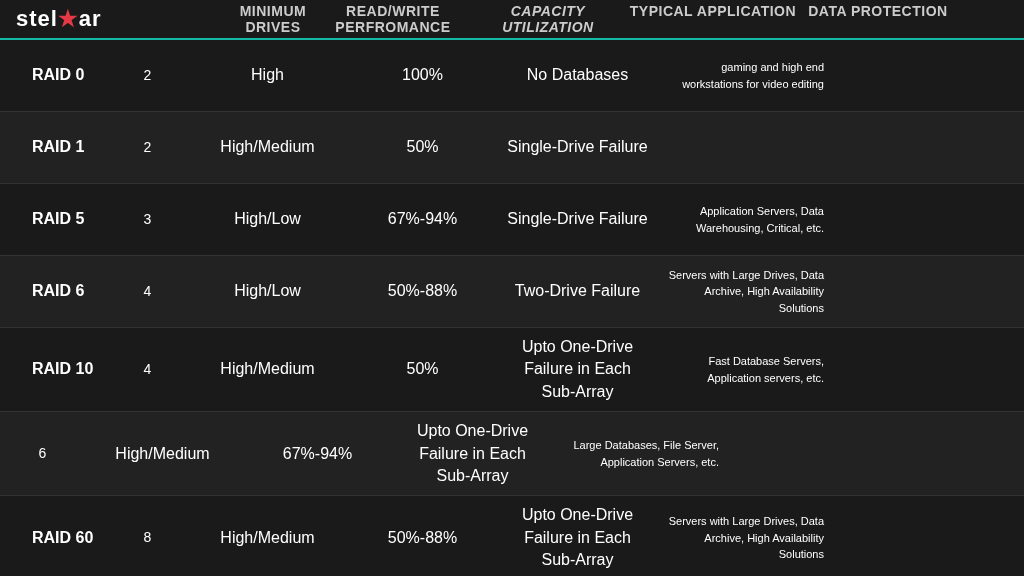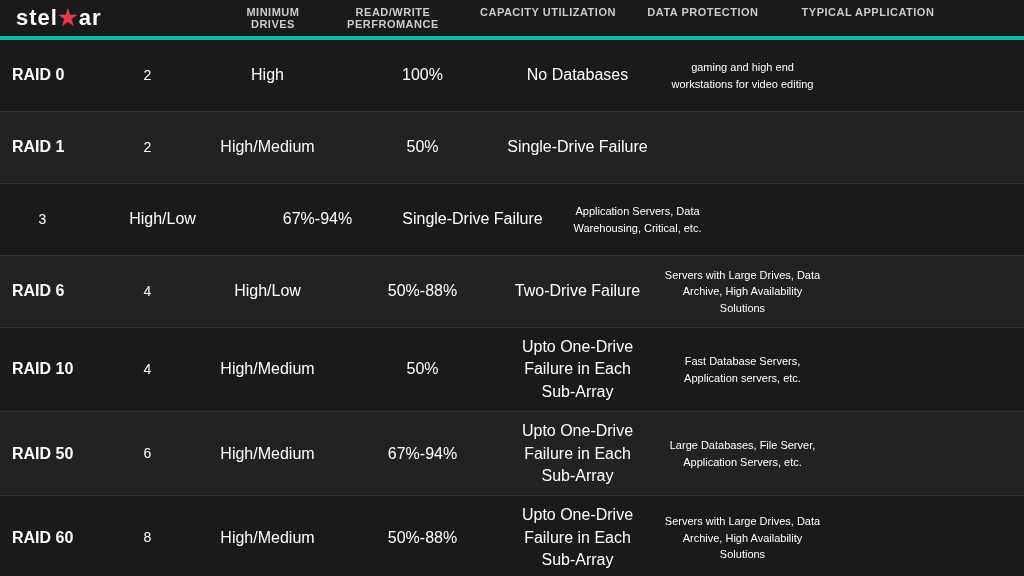--- a/index.html
+++ b/index.html
@@ -10,50 +10,50 @@
       width: 1024px;
       height: 576px;
       overflow: hidden;
     }
     .header {
       display: flex;
       align-items: center;
       background: #1a1a1a;
       padding: 0 16px;
       height: 40px;
-      border-bottom: 4px solid #14b8a6;
+      border-bottom: 2px solid #14b8a6;
     }
     .logo {
       display: flex;
       align-items: center;
       margin-right: 24px;
     }
     .logo-text {
       font-size: 22px;
       font-weight: bold;
       color: #ffffff;
       letter-spacing: 1px;
     }
     .col-headers {
       display: flex;
       flex: 1;
-      font-size: 11px;
+      font-size: 14px;
       font-weight: bold;
       letter-spacing: 0.5px;
       color: #cccccc;
       text-transform: uppercase;
     }
     .col-header {
       text-align: center;
       padding: 0 4px;
     }
     .col-raid { width: 105px; }
     .col-drives { width: 85px; }
     .col-rw { width: 155px; }
-    .col-cap { width: 155px; }
+    .col-cap { width: 155px; font-style: italic; }
     .col-prot { width: 155px; }
     .col-app { width: 175px; }
 
     .table-body {
       display: flex;
       flex-direction: column;
     }
     .row {
       display: flex;
       align-items: center;
@@ -69,72 +69,74 @@
     .cell {
       text-align: center;
       padding: 8px 6px;
       font-size: 16px;
       line-height: 1.4;
     }
     .cell-raid {
       font-size: 16px;
       font-weight: bold;
       text-align: left;
-      padding-left: 12px;
+      padding-left: 32px;
       width: 105px;
     }
     .cell-drives {
       width: 85px;
       font-size: 14px;
     }
     .cell-rw { width: 155px; }
     .cell-cap { width: 155px; }
     .cell-prot { width: 155px; }
     .cell-app {
       width: 175px;
       font-size: 11px;
       line-height: 1.5;
+      text-align: right;
     }
   </style>
 </head>
 <body>
 
 <div class="header">
   <div class="logo">
     <span class="logo-text">
       stel<span style="color:#e63946;">★</span>ar
     </span>
   </div>
   <div class="col-headers">
     <div class="col-header col-raid"></div>
     <div class="col-header col-drives">MINIMUM DRIVES</div>
     <div class="col-header col-rw">READ/WRITE PERFROMANCE</div>
     <div class="col-header col-cap">CAPACITY UTILIZATION</div>
+    <div class="col-header col-app">TYPICAL APPLICATION</div>
     <div class="col-header col-prot">DATA PROTECTION</div>
-    <div class="col-header col-app">TYPICAL APPLICATION</div>
   </div>
 </div>
 
 <div class="table-body" id="table-body">
 <div class="row">
     <div class="cell cell-raid">RAID 0</div>
     <div class="cell cell-drives">2</div>
     <div class="cell cell-rw">High</div>
     <div class="cell cell-cap">100%</div>
     <div class="cell cell-prot">No Databases</div>
     <div class="cell cell-app">gaming and high end workstations for video editing</div>
   </div>
     <div class="row">
     <div class="cell cell-raid">RAID 1</div>
     <div class="cell cell-drives">2</div>
     <div class="cell cell-rw">High/Medium</div>
     <div class="cell cell-cap">50%</div>
     <div class="cell cell-prot">Single-Drive Failure</div>
   </div>
     <div class="row">
+    <div class="cell cell-raid">RAID 5</div>
     <div class="cell cell-drives">3</div>
     <div class="cell cell-rw">High/Low</div>
     <div class="cell cell-cap">67%-94%</div>
     <div class="cell cell-prot">Single-Drive Failure</div>
     <div class="cell cell-app">Application Servers, Data Warehousing, Critical, etc.</div>
   </div>
     <div class="row">
     <div class="cell cell-raid">RAID 6</div>
     <div class="cell cell-drives">4</div>
     <div class="cell cell-rw">High/Low</div>
@@ -144,21 +146,20 @@
   </div>
     <div class="row">
     <div class="cell cell-raid">RAID 10</div>
     <div class="cell cell-drives">4</div>
     <div class="cell cell-rw">High/Medium</div>
     <div class="cell cell-cap">50%</div>
     <div class="cell cell-prot">Upto One-Drive Failure in Each Sub-Array</div>
     <div class="cell cell-app">Fast Database Servers, Application servers, etc.</div>
   </div>
     <div class="row">
-    <div class="cell cell-raid">RAID 50</div>
     <div class="cell cell-drives">6</div>
     <div class="cell cell-rw">High/Medium</div>
     <div class="cell cell-cap">67%-94%</div>
     <div class="cell cell-prot">Upto One-Drive Failure in Each Sub-Array</div>
     <div class="cell cell-app">Large Databases, File Server, Application Servers, etc.</div>
   </div>
     <div class="row">
     <div class="cell cell-raid">RAID 60</div>
     <div class="cell cell-drives">8</div>
     <div class="cell cell-rw">High/Medium</div>

